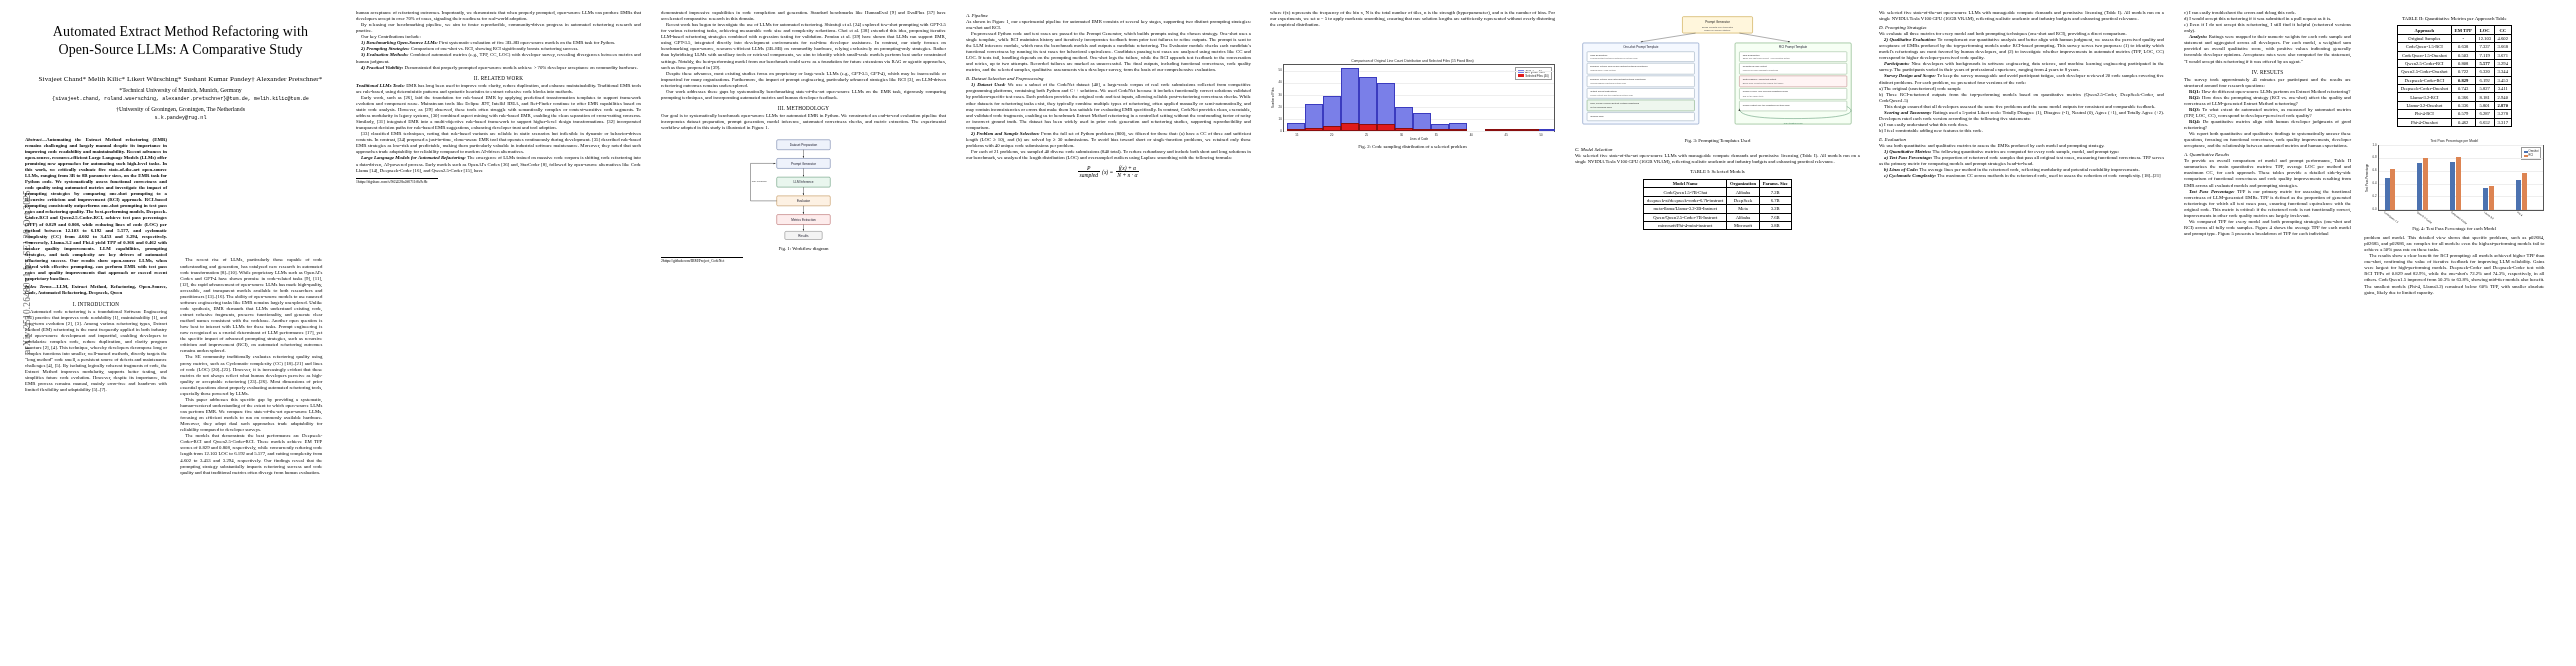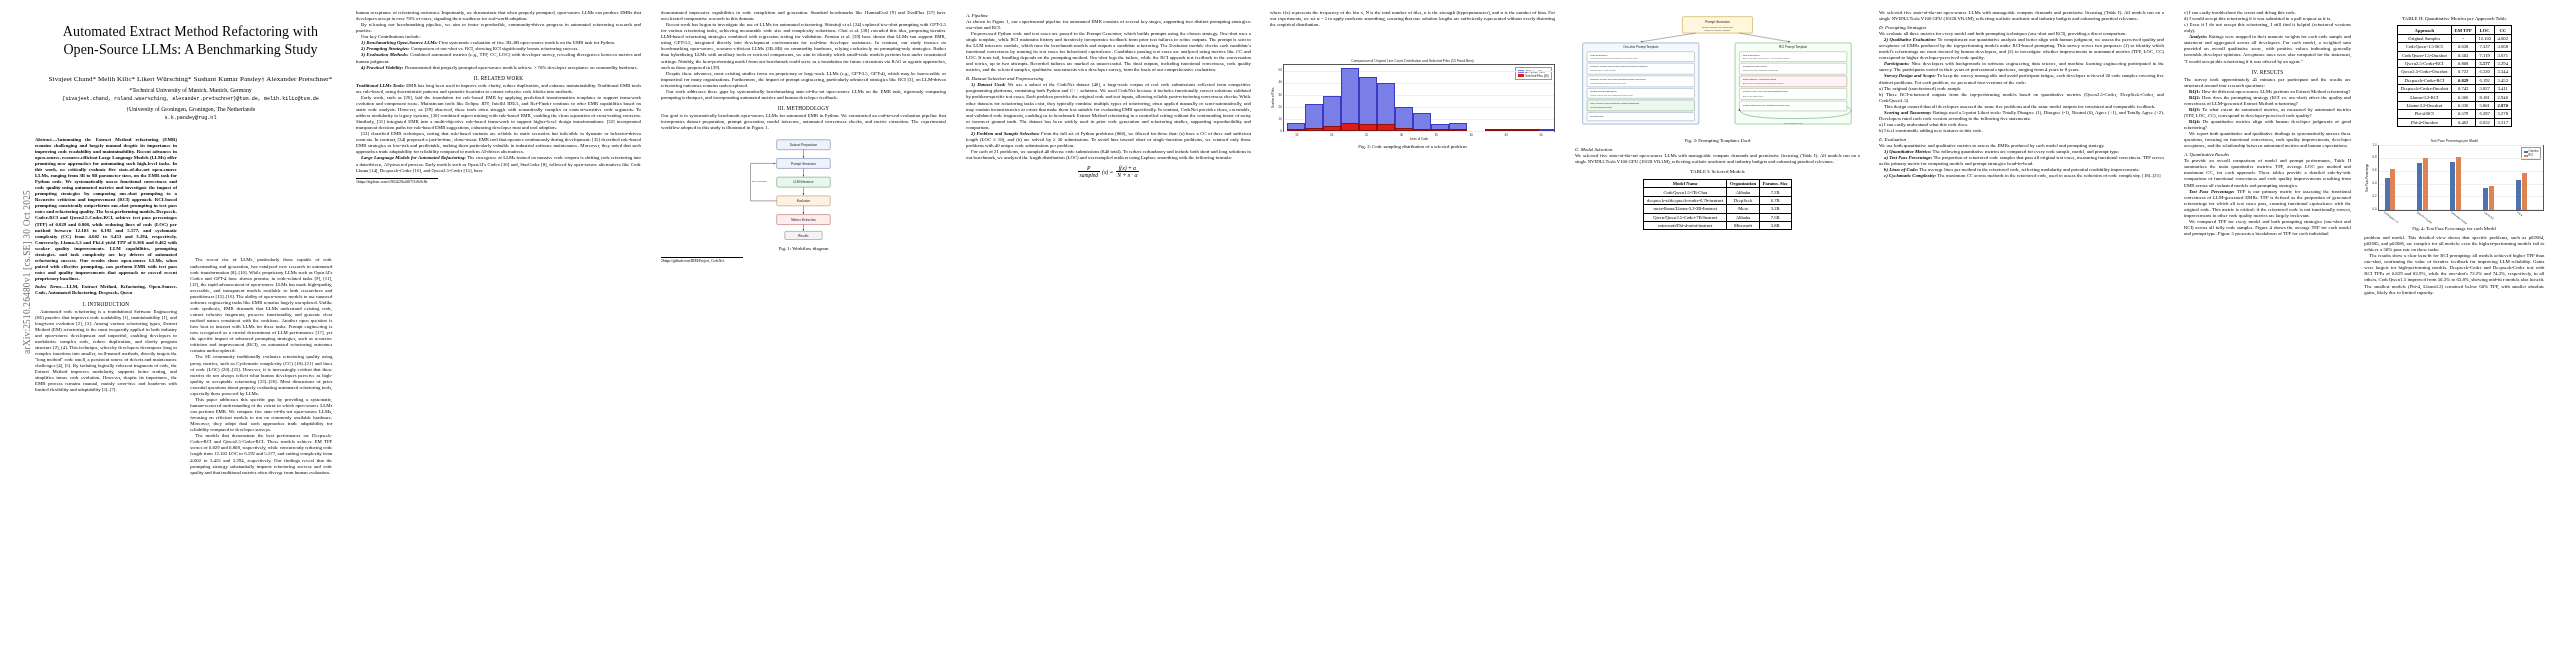--- a/index.html
+++ b/index.html
@@ -36,21 +36,21 @@
     left: 23px; top: 10px;
     width: 2534px; height: 652px;
   }
   .col {
     position: absolute;
     top: 0;
     width: 285px;
     height: 652px;
     overflow: hidden;
   }
-  .col.c1 { left: 12px;   width: 311px; }
+  .col.c1 { left: 2px;   width: 311px; }
   .col.c2 { left: 333px; }
   .col.c3 { left: 638px; }
   .col.c4 { left: 943px; }
   .col.c5 { left: 1247px; }
   .col.c6 { left: 1552px; }
   .col.c7 { left: 1856px; }
   .col.c8 { left: 2161px; width: 373px; }
 
   
   .title {
@@ -227,21 +227,21 @@
 
 <div id="page">
 
   <div class="arxiv-stamp">arXiv:2510.26480v1  [cs.SE]  30 Oct 2025</div>
 
   <div class="cols">
 
     <div class="col c1">
       <div class="title">
         <div>Automated Extract Method Refactoring with</div>
-        <div>Open-Source LLMs: A Benchmarking Study</div>
+        <div>Open-Source LLMs: A Comparative Study</div>
       </div>
       <div class="authors">Sivajeet Chand*    Melih Kilic*    Likert Würsching*    Sushant Kumar Pandey†    Alexander Pretschner*</div>
       <div class="affil">*Technical University of Munich, Munich, Germany</div>
       <div class="emails">{sivajeet.chand, roland.wuersching, alexander.pretschner}@tum.de, melih.kilic@tum.de</div>
       <div class="affil">†University of Groningen, Groningen, The Netherlands</div>
       <div class="emails">s.k.pandey@rug.nl</div>
 
       <div style="display:flex; gap:13.3px; margin-top:2.2px;">
         <div style="width:142px;">
           <div class="body abstract">

